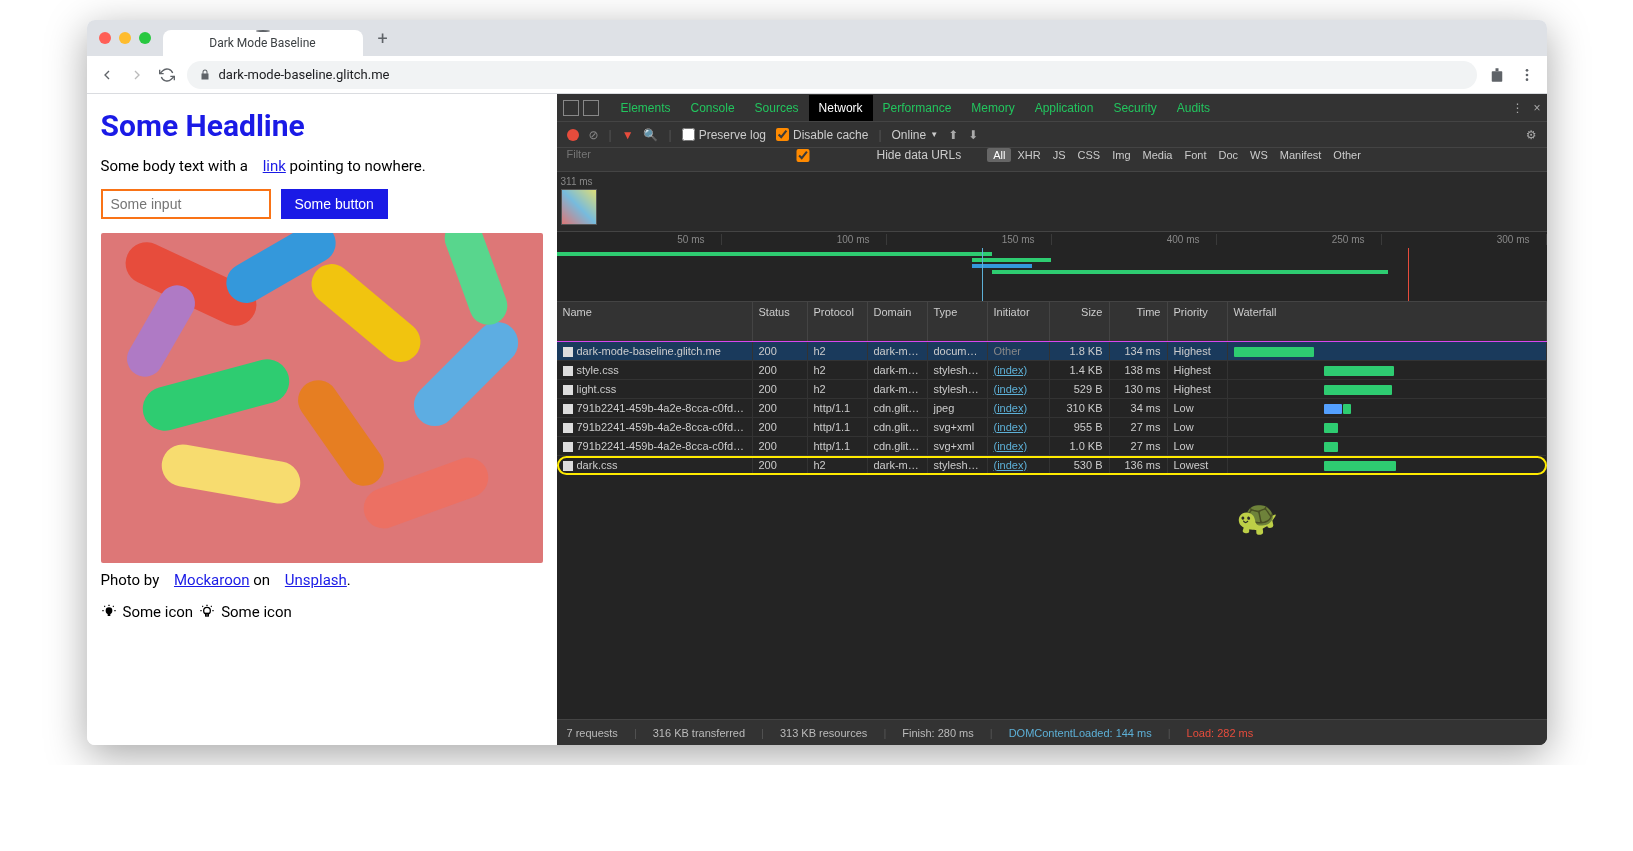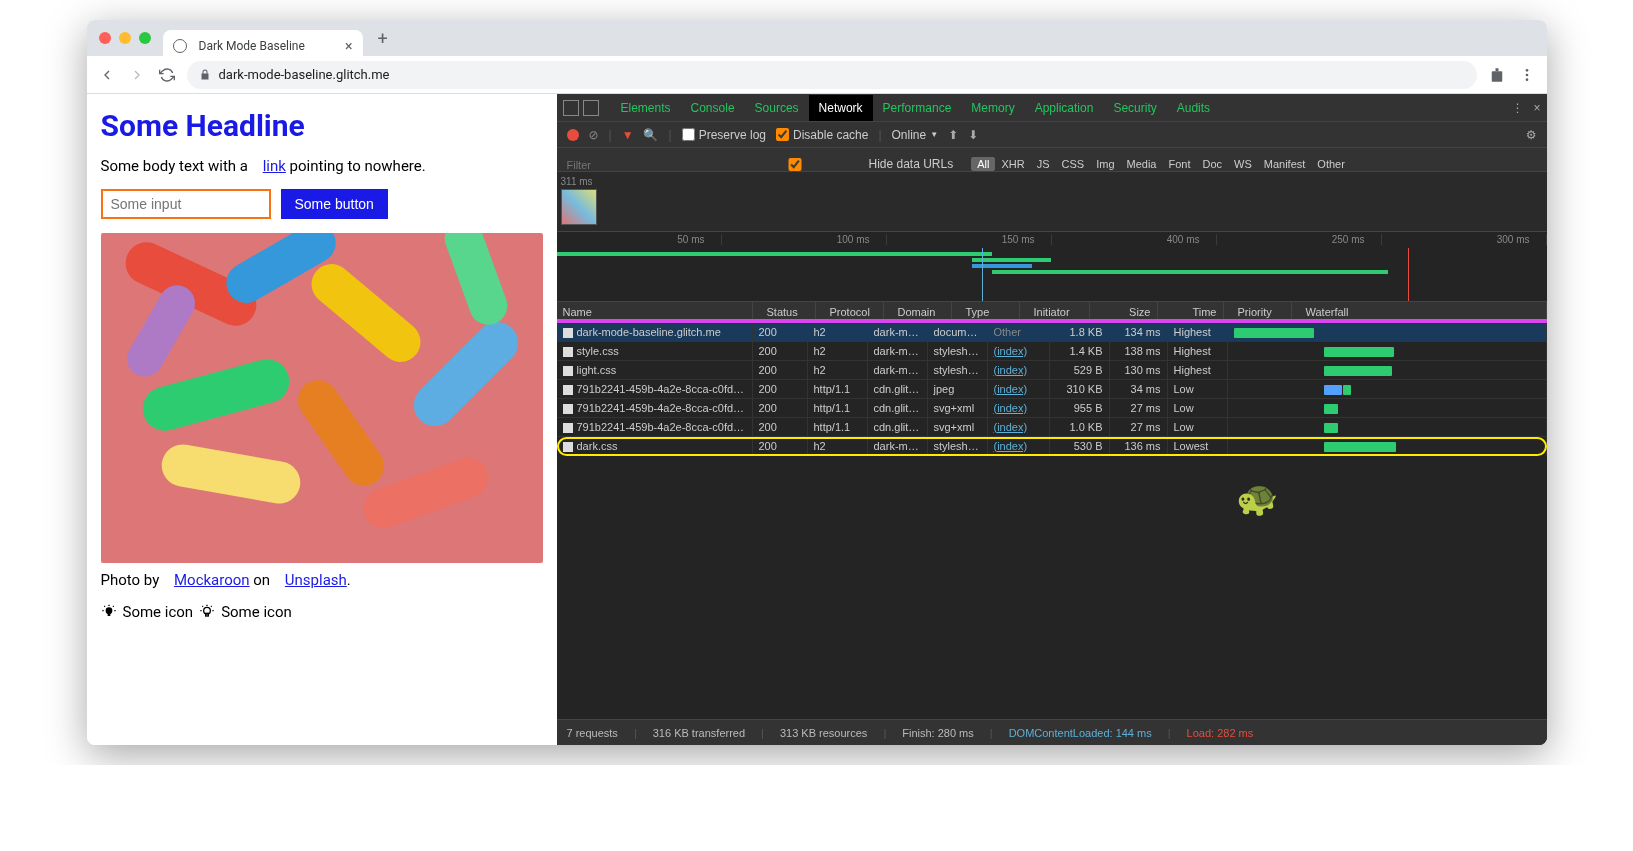--- a/index.html
+++ b/index.html
@@ -4,21 +4,21 @@
 <style>
 * { box-sizing: border-box; margin: 0; padding: 0; }
 body { font-family: -apple-system, "Segoe UI", Roboto, Arial, sans-serif; background: #fff; overflow: hidden; }
 .window { width: 1460px; height: 725px; margin: 20px auto; border-radius: 8px; box-shadow: 0 10px 40px rgba(0,0,0,0.35); overflow: hidden; display: flex; flex-direction: column; background: #fff; }
 
 
 .titlebar { height: 36px; background: #dee1e6; display: flex; align-items: center; padding: 0 12px; }
 .traffic { display: flex; gap: 8px; margin-right: 12px; }
 .dot { width: 12px; height: 12px; border-radius: 50%; }
 .dot.r { background: #ff5f57; } .dot.y { background: #febc2e; } .dot.g { background: #28c840; }
-.tab { background: #fff; border-radius: 8px 8px 0 0; height: 32px; display: flex; align-items: center; padding: 0 10px; gap: 12px; font-size: 12px; color: #3c4043; margin-top: 16px; min-width: 200px; }
+.tab { background: #fff; border-radius: 8px 8px 0 0; height: 32px; display: flex; align-items: center; padding: 0 10px; gap: 4px; font-size: 12px; color: #3c4043; margin-top: 16px; min-width: 200px; flex-direction: column; }
 .tab .globe { width: 14px; height: 14px; border: 1.5px solid #5f6368; border-radius: 50%; position: relative; }
 .tab .close { font-size: 14px; color: #5f6368; margin-left: auto; }
 .newtab { width: 28px; height: 28px; display: flex; align-items: center; justify-content: center; font-size: 18px; color: #5f6368; margin-left: 6px; }
 
 .toolbar { height: 38px; background: #fff; display: flex; align-items: center; padding: 0 10px; gap: 10px; border-bottom: 1px solid #dadce0; }
 .nav-icon { width: 20px; height: 20px; display: flex; align-items: center; justify-content: center; color: #5f6368; cursor: pointer; }
 .address { flex: 1; height: 28px; background: #f1f3f4; border-radius: 14px; display: flex; align-items: center; padding: 0 12px; font-size: 13px; color: #202124; gap: 8px; }
 .lock { width: 12px; height: 12px; }
 
 
@@ -48,37 +48,37 @@
 
 .dt-bar { height: 26px; background: #333; display: flex; align-items: center; padding: 0 10px; gap: 10px; border-bottom: 1px solid #444; }
 .rec { width: 12px; height: 12px; background: #e74c3c; border-radius: 50%; }
 .ban { color: #888; }
 .funnel { color: #e74c3c; }
 .chk { display: flex; align-items: center; gap: 4px; color: #ccc; }
 .chk input { accent-color: #ff8a00; }
 .throttle { color: #ccc; display: flex; align-items: center; gap: 4px; }
 .gear { margin-left: auto; color: #aaa; }
 
-.dt-filter { height: 24px; background: #333; display: flex; align-items: flex-end; padding: 0 10px; gap: 18px; border-bottom: 1px solid #444; }
+.dt-filter { height: 24px; background: #333; display: flex; align-items: flex-start; padding: 0 10px; gap: 26px; border-bottom: 1px solid #444; }
 .dt-filter input { background: transparent; border: none; color: #888; font-size: 11px; width: 140px; outline: none; }
 .pill { padding: 1px 6px; border-radius: 2px; font-size: 11px; color: #ccc; cursor: pointer; }
 .pill.active { background: #666; color: #fff; }
 
 .timeline-strip { height: 60px; background: #2a2a2a; border-bottom: 1px solid #444; position: relative; padding: 4px; }
 .ts-label { font-size: 10px; color: #888; }
 .thumb { width: 36px; height: 36px; border: 1px solid #555; margin-top: 2px; background: linear-gradient(45deg,#d77,#7bd,#dd7); }
 
 .overview { height: 70px; background: #242424; border-bottom: 1px solid #444; position: relative; }
 .ov-ticks { display: flex; position: absolute; top: 2px; left: 0; right: 0; }
 .ov-tick { flex: 1; font-size: 10px; color: #888; text-align: right; padding-right: 16px; border-right: 1px solid #3a3a3a; }
 .ov-bars { position: absolute; top: 20px; left: 0; right: 0; height: 40px; }
 .ov-bar { position: absolute; height: 4px; }
 .vline { position: absolute; top: 16px; bottom: 0; width: 1px; }
 
-.table-head { height: 21px; background: #333; display: flex; border-bottom: 4px solid #d946ef; gap: 8px; }
+.table-head { height: 40px; background: #333; display: flex; border-bottom: 1px solid #d946ef; }
 .table-head > div { padding: 4px 6px; color: #ccc; border-right: 1px solid #444; font-size: 11px; }
 .col-name { width: 196px; } .col-status { width: 55px; } .col-proto { width: 60px; }
 .col-domain { width: 60px; } .col-type { width: 60px; } .col-init { width: 62px; }
 .col-size { width: 60px; text-align: right; } .col-time { width: 58px; text-align: right; }
 .col-prio { width: 60px; } .col-wf { flex: 1; }
 
 .rows { flex: 1; background: #242424; position: relative; overflow: hidden; }
 .row { height: 19px; display: flex; align-items: center; font-size: 11px; border-bottom: 1px solid #333; }
 .row > div { padding: 0 6px; border-right: 1px solid #333; overflow: hidden; white-space: nowrap; text-overflow: ellipsis; height: 19px; line-height: 19px; }
 .row.sel { background: #1a3a5c; }

